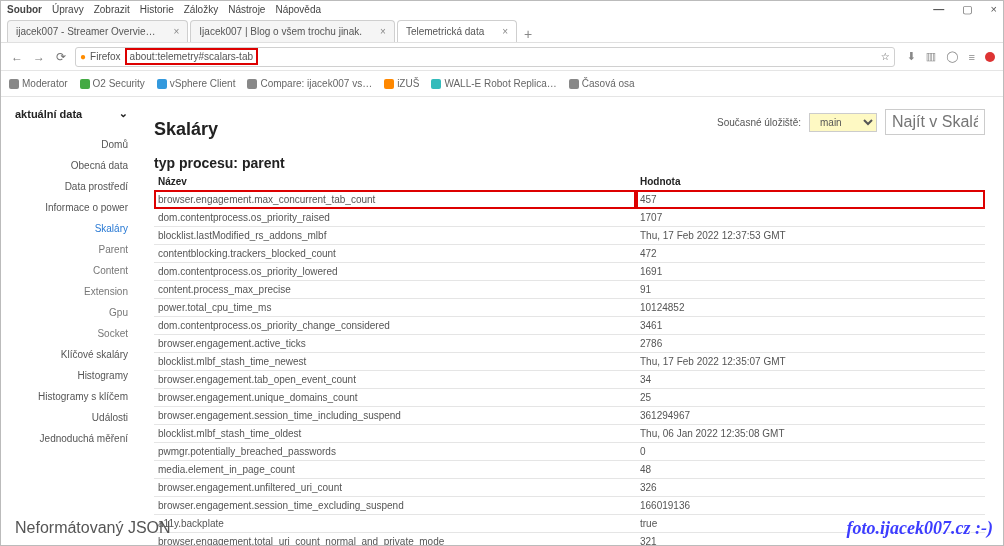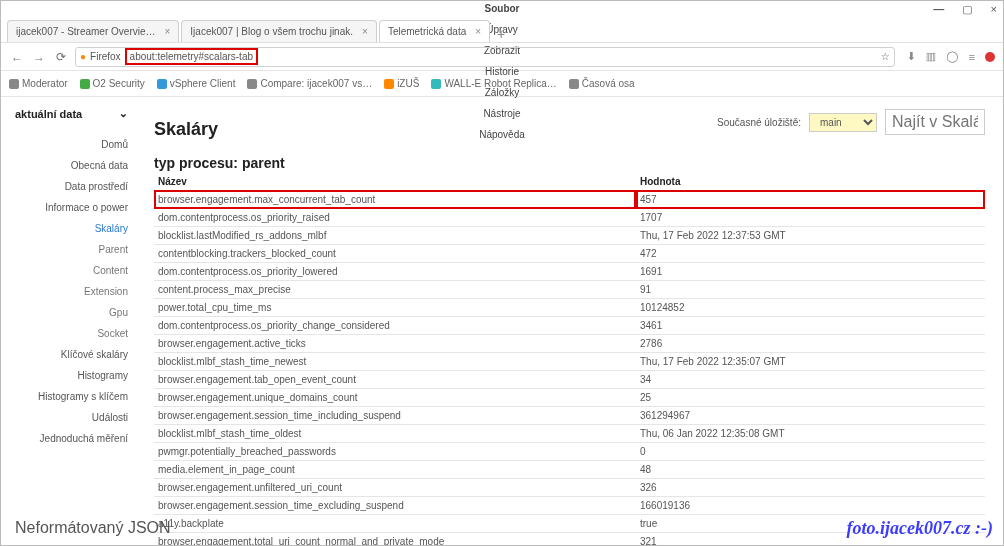--- a/index.html
+++ b/index.html
@@ -1,25 +1,25 @@
 <!DOCTYPE html>
 <html><head>
 <meta charset="utf-8">
 <style>
 * { margin:0; padding:0; box-sizing:border-box; font-family:"Segoe UI",Arial,sans-serif; }
 body { background:#fff; font-size:11px; color:#333; }
 
 .wrap { width:1004px; height:546px; position:relative; overflow:hidden; border:1px solid #bbb; }
 
-.menubar { height:17px; padding:2px 6px; font-size:10px; color:#444; display:flex; gap:10px; align-items:center;flex-direction:column; }
+.menubar { height:17px; padding:2px 6px; font-size:10px; color:#444; display:flex; gap:10px; align-items:center; }
 .menubar span:first-child { font-weight:bold; }
 .winctrl { position:absolute; right:6px; top:2px; display:flex; gap:18px; font-size:11px; color:#555; }
 
 .tabstrip { height:24px; display:flex; align-items:end; padding-left:6px; gap:0; }
-.tab { border:1px solid #cfcfcf; border-bottom:none; border-radius:4px 4px 0 0; height:22px; padding:3px 8px; font-size:10px; color:#555; display:flex; align-items:center; gap:9px; background:#f5f5f5; margin-right:2px; min-width:110px; }
+.tab { border:1px solid #cfcfcf; border-bottom:none; border-radius:4px 4px 0 0; height:22px; padding:3px 8px; font-size:10px; color:#555; display:flex; align-items:center; gap:18px; background:#f5f5f5; margin-right:2px; min-width:110px; }
 .tab.active { background:#fff; }
 .tab .x { color:#888; }
 .newtab { width:18px; text-align:center; color:#888; font-size:14px; }
 
 .navrow { height:28px; display:flex; align-items:center; padding:0 8px; gap:6px; border-top:1px solid #e0e0e0; }
 .navrow .navbtn { width:16px; text-align:center; color:#777; font-size:12px; }
 .urlbox { flex:1; height:20px; border:1px solid #d0d0d0; border-radius:3px; display:flex; align-items:center; padding:0 4px; font-size:10px; color:#555; gap:4px; }
 .urlbox .ff { color:#ff8c00; font-size:10px; }
 .urlbox .hl { border:2px solid #d00; padding:1px 3px; }
 .righticons { display:flex; gap:10px; align-items:center; font-size:11px; color:#888; padding-left:6px; }

